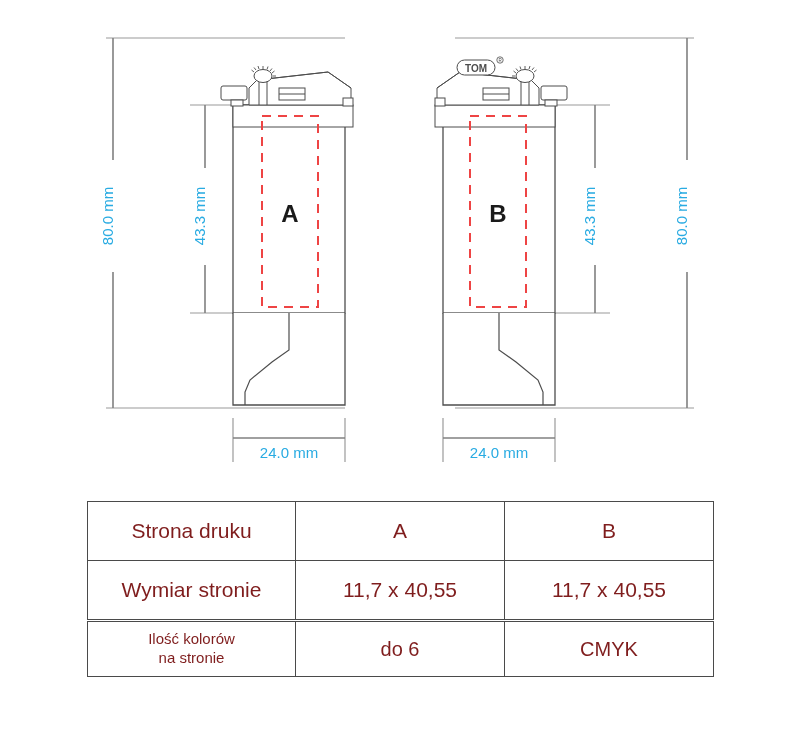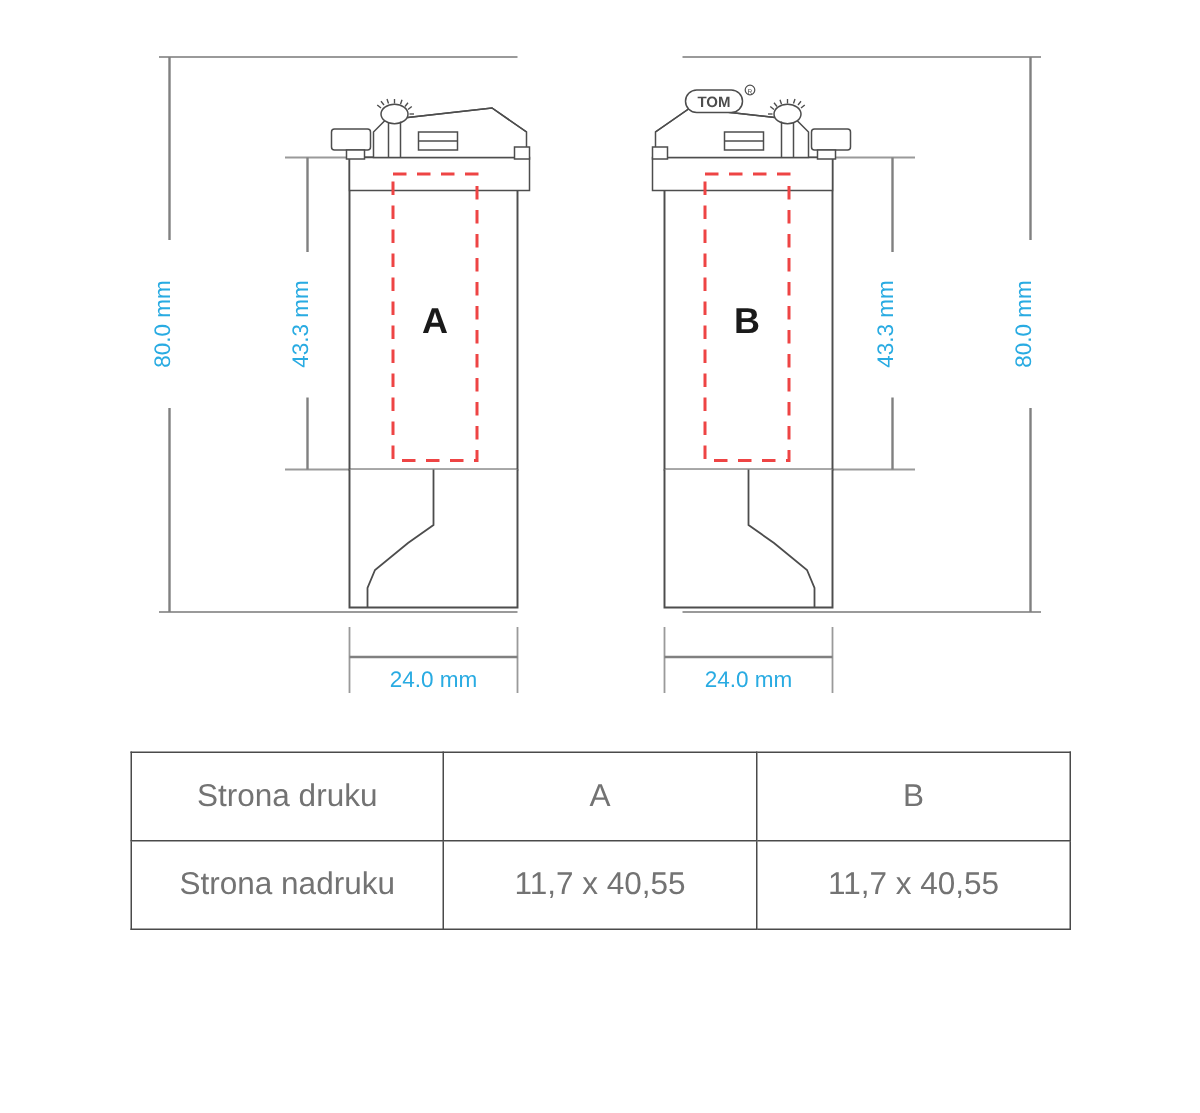--- a/index.html
+++ b/index.html
@@ -39,21 +39,21 @@
   .spec-table {
     position: absolute;
     border-collapse: collapse;
     table-layout: fixed;
     background: #ffffff;
   }
   .spec-table td {
     border: 1px solid #4a4a4a;
     text-align: center;
     vertical-align: middle;
-    color: #737373;
+    color: #7f1d1d;
     padding: 0 4px;
   }
   #table-top {
     left: 87px;
     top: 501px;
     width: 626px;
   }
   #table-bottom {
     left: 87px;
     top: 621px;
@@ -198,30 +198,36 @@
         <col class="col-a">
         <col class="col-b">
     </colgroup>
     <tbody>
       <tr class="row-strona">
         <td class="cell-label">Strona druku</td>
         <td>A</td>
         <td>B</td>
       </tr>
       <tr class="row-wymiar">
-        <td class="cell-label">Strona nadruku</td>
+        <td class="cell-label">Wymiar stronie</td>
         <td>11,7 x 40,55</td>
         <td>11,7 x 40,55</td>
       </tr>
     </tbody>
   </table>
 
   <table id="table-bottom" class="spec-table">
     <colgroup>
       <col class="col-label">
         <col class="col-a">
         <col class="col-b">
     </colgroup>
     <tbody>
+      <tr class="row-ilosc">
+        <td class="cell-label cell-label-2line">Ilość kolorów
+na stronie</td>
+        <td>do 6</td>
+        <td>CMYK</td>
+      </tr>
     </tbody>
   </table>
 
 </div>
 
 </body></html>

